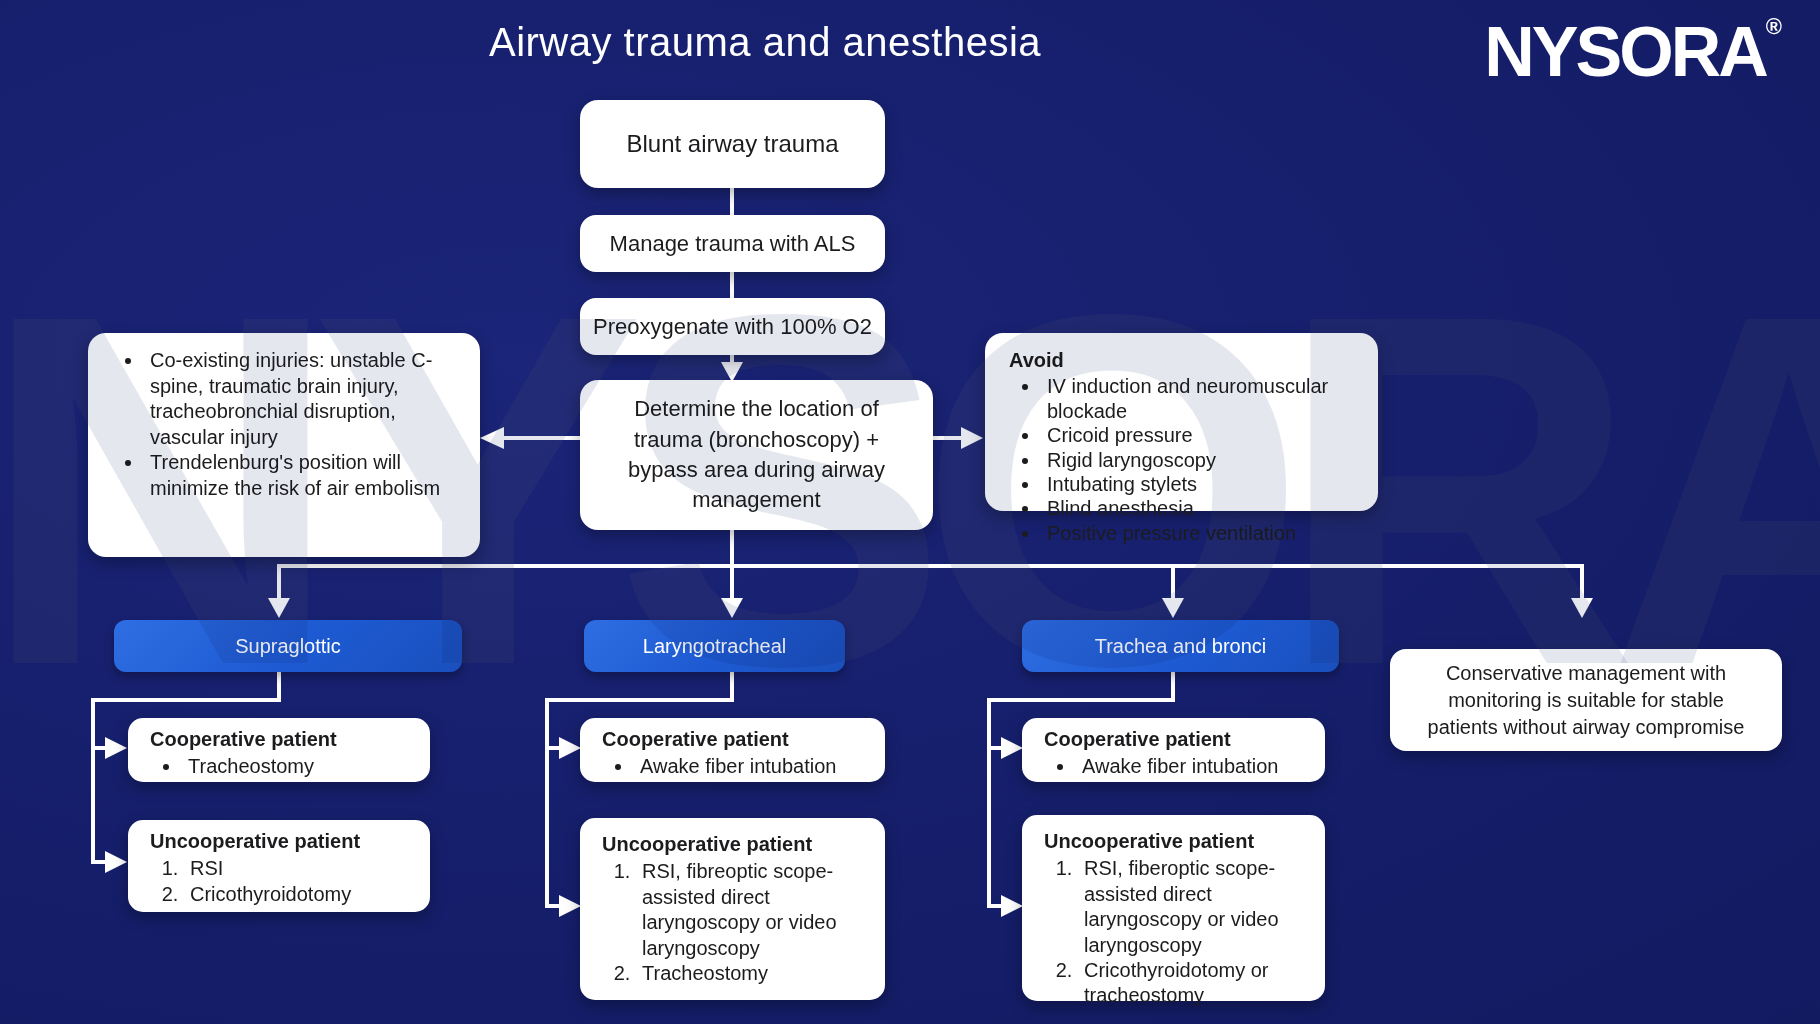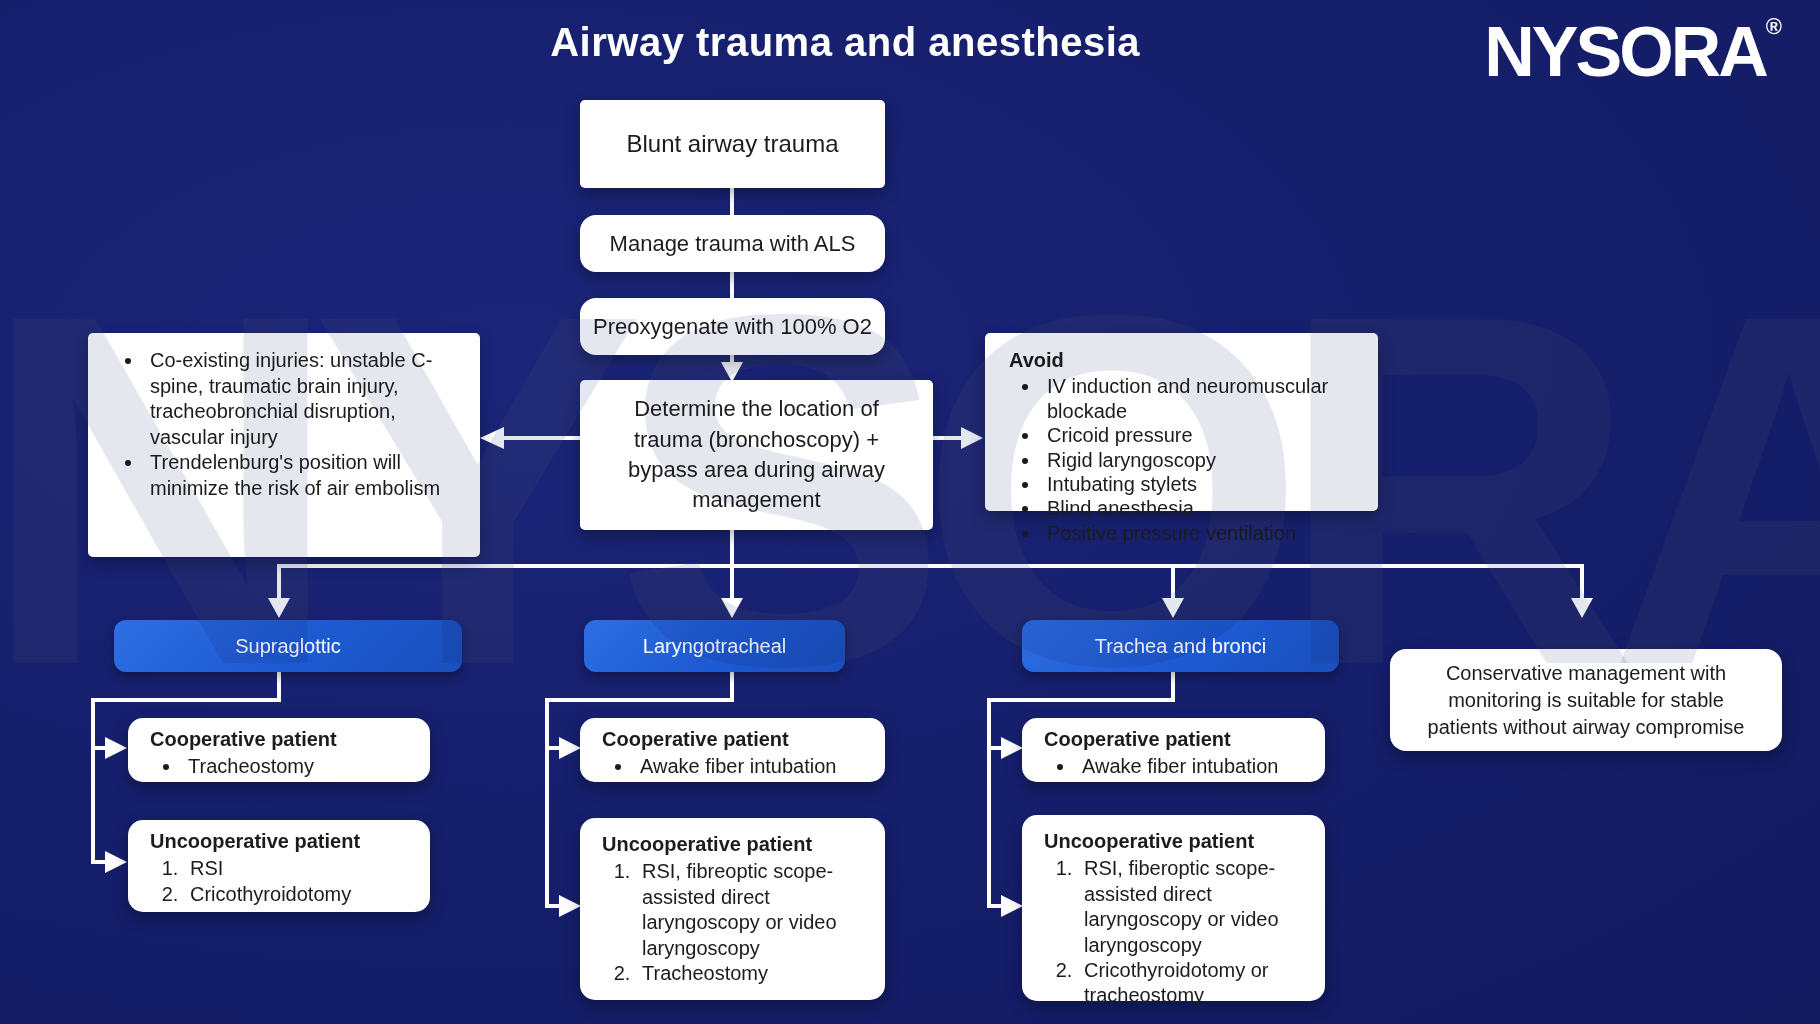--- a/index.html
+++ b/index.html
@@ -9,30 +9,30 @@
     font-family:"Liberation Sans", sans-serif;
   }
   .watermark {
     position:absolute; left:-20px; top:265px; white-space:nowrap;
     font-size:500px; font-weight:bold; letter-spacing:-30px; line-height:0.9;
     pointer-events:none; user-select:none;
   }
   .watermark.back { color:rgba(255,255,255,0.05); z-index:1; }
   .watermark.front { color:rgba(93,106,150,0.16); mix-blend-mode:multiply; z-index:60; }
   .page-title {
-    position:absolute; left:390px; top:20px; width:750px; text-align:right;
-    color:#ffffff; font-size:40px; font-weight:bold; letter-spacing:0.5px; z-index:20;
+    position:absolute; left:390px; top:20px; width:750px; text-align:center;
+    color:#ffffff; font-size:40px; font-weight:normal; letter-spacing:0.5px; z-index:20;
   }
   .logo {
     position:absolute; right:38px; top:12px; color:#ffffff; z-index:20;
     font-size:70px; font-weight:bold; letter-spacing:-3px;
   }
   .logo .reg { font-size:22px; letter-spacing:0; vertical-align:top; line-height:1.4; }
   .wbox {
-    position:absolute; background:#ffffff; border-radius:5px; color:#1c1c1e;
+    position:absolute; background:#ffffff; border-radius:18px; color:#1c1c1e;
     box-shadow:0 6px 16px rgba(0,0,0,0.30); z-index:10;
   }
   .centered { display:flex; align-items:center; justify-content:center; text-align:center; }
   .bluebox {
     position:absolute; border-radius:12px; color:#ffffff; z-index:10;
     background:linear-gradient(135deg,#2e6de2 0%, #1d5ad2 55%, #1a50bd 100%);
     display:flex; align-items:center; justify-content:center;
     font-size:20px; box-shadow:0 5px 10px rgba(0,0,0,0.30);
   }
   .line { position:absolute; background:#ffffff; z-index:8; }

